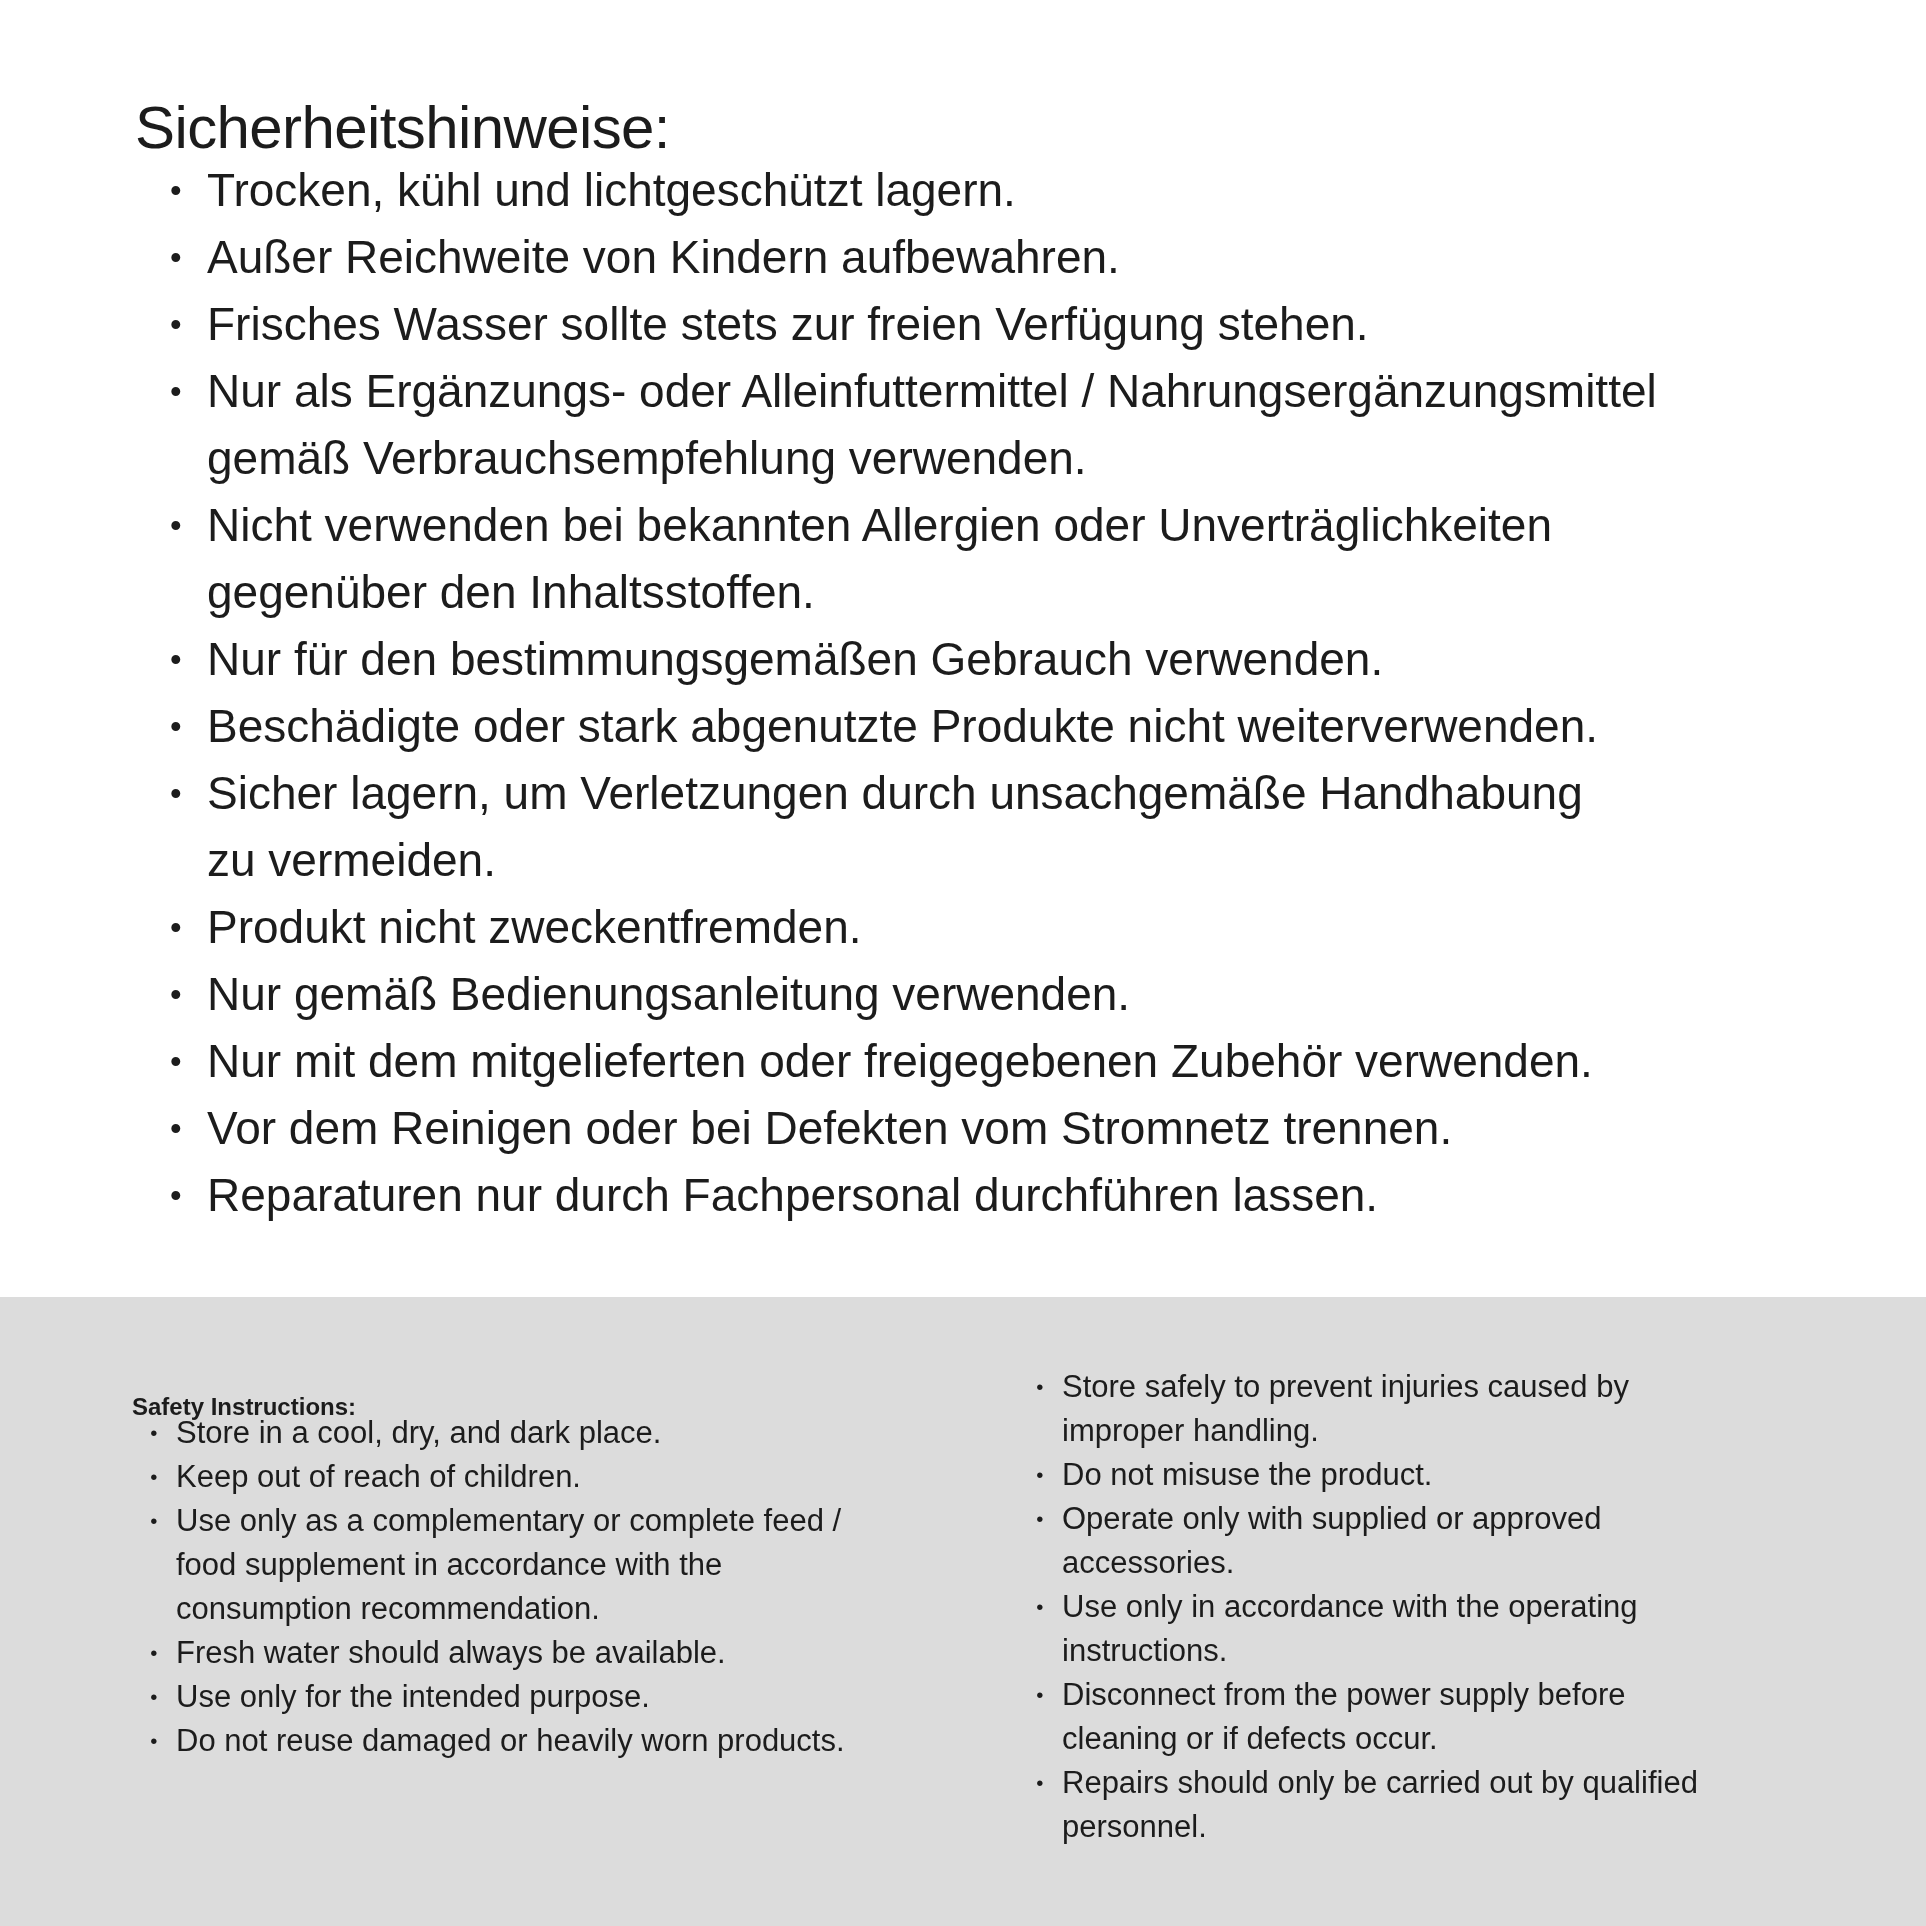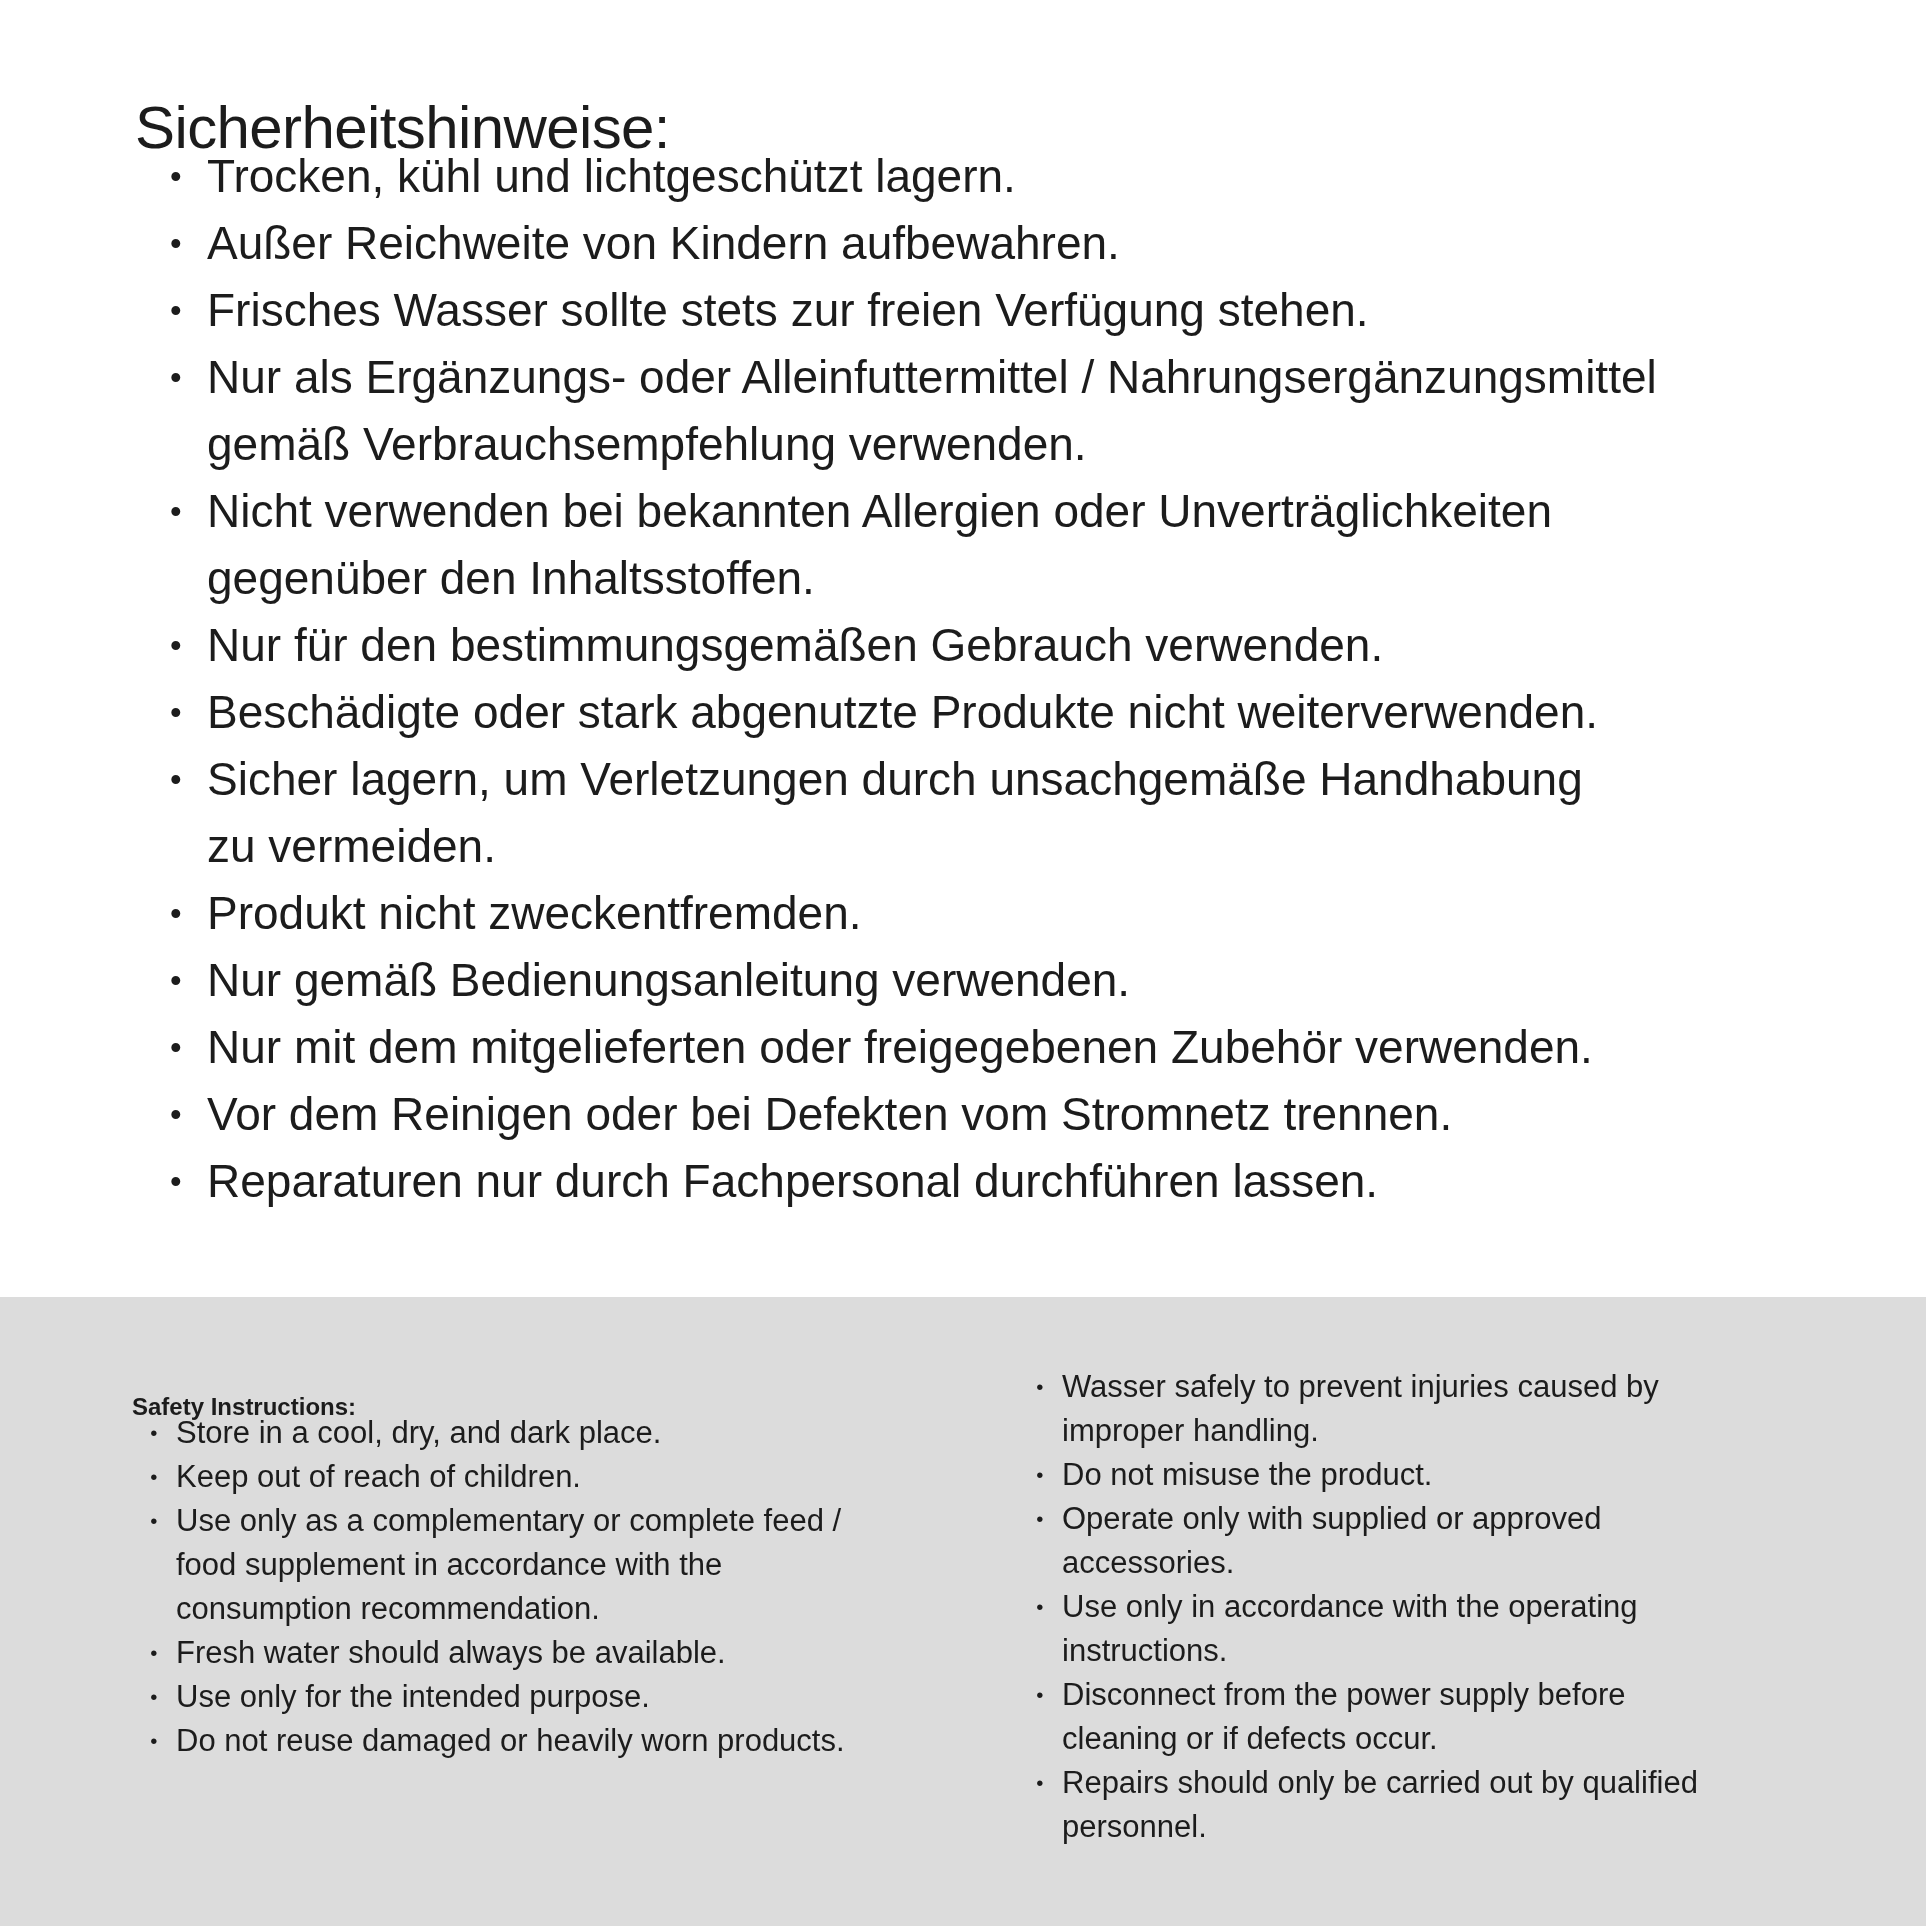--- a/index.html
+++ b/index.html
@@ -28,21 +28,21 @@
     left: 135px;
     top: 53px;
     font-size: 60px;
     font-weight: 400;
     line-height: 1.15;
     letter-spacing: -0.6px;
   }
   .de-list {
     position: absolute;
     left: 135px;
-    top: 143px;
+    top: 157px;
     width: 1721px;
     margin: 0;
     padding: 0;
     list-style: none;
     font-size: 46px;
     line-height: 67px;
   }
   .de-list li {
     position: relative;
     padding-left: 72px;
@@ -144,21 +144,21 @@
       <li>Keep out of reach of children.</li>
       <li>Use only as a complementary or complete feed /
 food supplement in accordance with the
 consumption recommendation.</li>
       <li>Fresh water should always be available.</li>
       <li>Use only for the intended purpose.</li>
       <li>Do not reuse damaged or heavily worn products.</li>
     </ul>
 
     <ul class="en-list en-right">
-      <li>Wasser safely to prevent injuries caused by
+      <li>Store safely to prevent injuries caused by
 improper handling.</li>
       <li>Do not misuse the product.</li>
       <li>Operate only with supplied or approved
 accessories.</li>
       <li>Use only in accordance with the operating
 instructions.</li>
       <li>Disconnect from the power supply before
 cleaning or if defects occur.</li>
       <li>Repairs should only be carried out by qualified
 personnel.</li>

